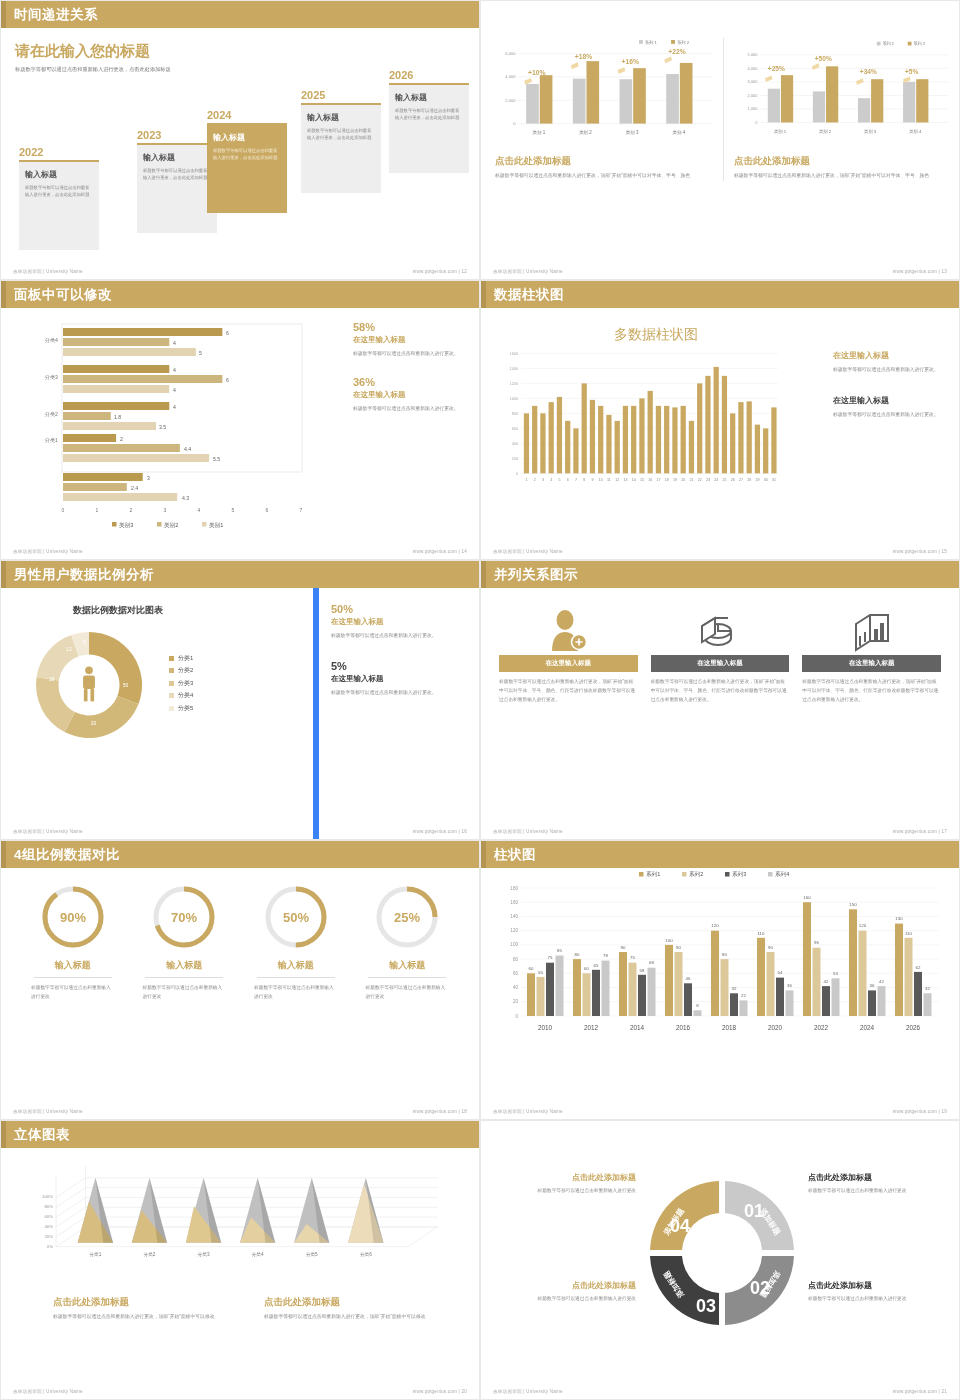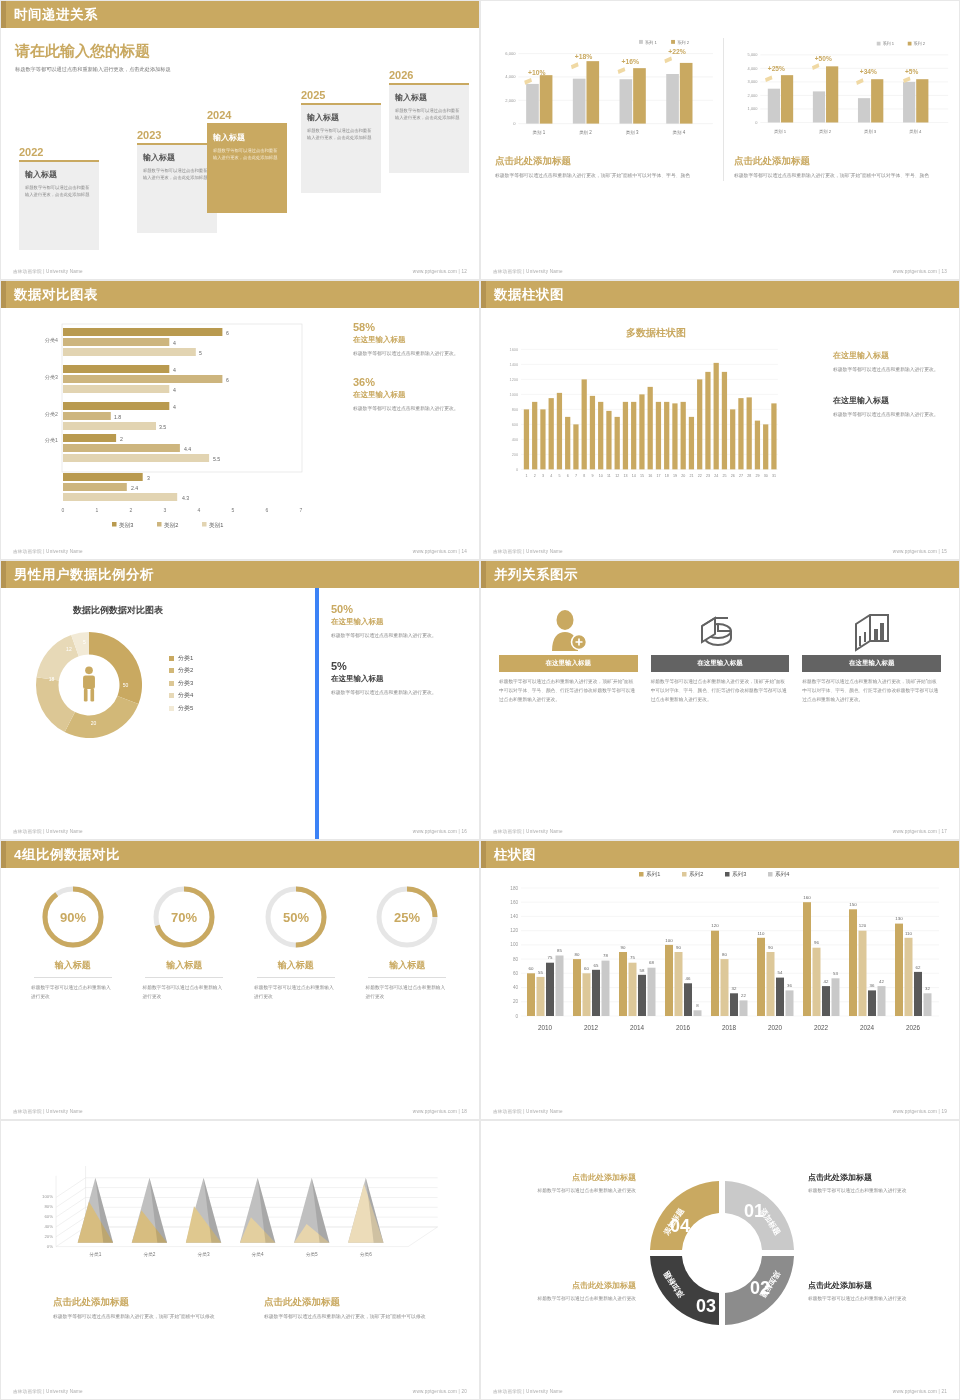--- a/index.html
+++ b/index.html
@@ -241,21 +241,21 @@
       </div>
     </div>
     <div class="footer">
       <span>吉林动画学院 | University Name</span>
       <span><span>www.pptgenius.com</span> | <span>13</span></span>
     </div>
   </div>
 
   <div class="slide">
     <div class="hdr">
-      <h1>数据对比图表</h1>
+      <h1>面板中可以修改</h1>
     </div>
     <div class="body split">
       <div class="chart-col" style="padding:14px 0 0 6px;">
         <svg viewBox="0 0 290 180" width="290" height="180">
           <rect x="45" y="2" width="240" height="148" fill="none" stroke="#dddddd" stroke-width=".6"></rect>
           <g font-size="5.2" fill="#777" text-anchor="end">
             <text x="41" y="20">分类4</text>
             <text x="41" y="57">分类3</text>
             <text x="41" y="94">分类2</text>
             <text x="41" y="120">分类1</text>
@@ -335,21 +335,21 @@
       <span><span>www.pptgenius.com</span> | <span>14</span></span>
     </div>
   </div>
 
   <div class="slide">
     <div class="hdr">
       <h1>数据柱状图</h1>
     </div>
     <div class="body split">
       <div class="chart-col" style="padding-top:18px;">
-        <div style="text-align:center; font-size:10px; font-weight:bold; color:#c9a961;">多数据柱状图</div>
+        <div style="text-align:center; font-size:14px; font-weight:normal; color:#c9a961;">多数据柱状图</div>
         <svg viewBox="0 0 300 160" width="300" height="150">
           <g stroke="#ececec" stroke-width=".5">
             <line x1="22" y1="10" x2="296" y2="10"></line>
               <line x1="22" y1="26" x2="296" y2="26"></line>
             <line x1="22" y1="42" x2="296" y2="42"></line>
               <line x1="22" y1="58" x2="296" y2="58"></line>
             <line x1="22" y1="74" x2="296" y2="74"></line>
               <line x1="22" y1="90" x2="296" y2="90"></line>
             <line x1="22" y1="106" x2="296" y2="106"></line>
               <line x1="22" y1="122" x2="296" y2="122"></line>
@@ -449,21 +449,21 @@
       <span>吉林动画学院 | University Name</span>
       <span><span>www.pptgenius.com</span> | <span>15</span></span>
     </div>
   </div>
 
   <div class="slide">
     <div class="hdr">
       <h1>男性用户数据比例分析</h1>
     </div>
     <div class="body split">
-      <div class="chart-col" style="padding:16px 0 0 14px; border-right:4px solid #3b82f6;">
+      <div class="chart-col" style="padding:16px 0 0 14px; border-right:6px solid #3b82f6;">
         <div style="font-size:9px; font-weight:bold; color:#444; margin-left:48px;">数据比例数据对比图表</div>
         <div style="display:flex; align-items:center; margin-top:4px;">
           <svg viewBox="0 0 140 140" width="128" height="128">
 
             <g transform="translate(70,70)">
               <path d="M0 -58 A58 58 0 0 1 54.1 20.9 L31.1 12.0 A33.3 33.3 0 0 0 0 -33.3 Z" fill="#c9a961"></path>
               <path d="M54.1 20.9 A58 58 0 0 1 -26.6 51.5 L-15.3 29.6 A33.3 33.3 0 0 0 31.1 12.0 Z" fill="#d2b878"></path>
               <path d="M-26.6 51.5 A58 58 0 0 1 -57.4 -8.5 L-33.0 -4.9 A33.3 33.3 0 0 0 -15.3 29.6 Z" fill="#dcc795"></path>
               <path d="M-57.4 -8.5 A58 58 0 0 1 -19.5 -54.6 L-11.2 -31.4 A33.3 33.3 0 0 0 -33.0 -4.9 Z" fill="#e7d9b7"></path>
               <path d="M-19.5 -54.6 A58 58 0 0 1 0 -58 L0 -33.3 A33.3 33.3 0 0 0 -11.2 -31.4 Z" fill="#f2ead6"></path>
@@ -785,20 +785,23 @@
         </g>
       </svg>
     </div>
     <div class="footer">
       <span>吉林动画学院 | University Name</span>
       <span><span>www.pptgenius.com</span> | <span>19</span></span>
     </div>
   </div>
 
   <div class="slide">
+    <div class="hdr">
+      <h1>立体图表</h1>
+    </div>
     <div class="body">
       <svg viewBox="0 0 450 120" width="450" height="118" style="margin-top:18px;">
 
         <g stroke="#e2e2e2" stroke-width=".5" fill="none">
           <path d="M42 82 L72 62 L430 62 L400 82 Z"></path>
           <path d="M42 82 L42 10 M72 62 L72 -8"></path>
           <path d="M72 62 L430 62"></path>
           <path d="M72 52 L430 52"></path>
             <path d="M72 42 L430 42"></path>
             <path d="M72 32 L430 32"></path>

